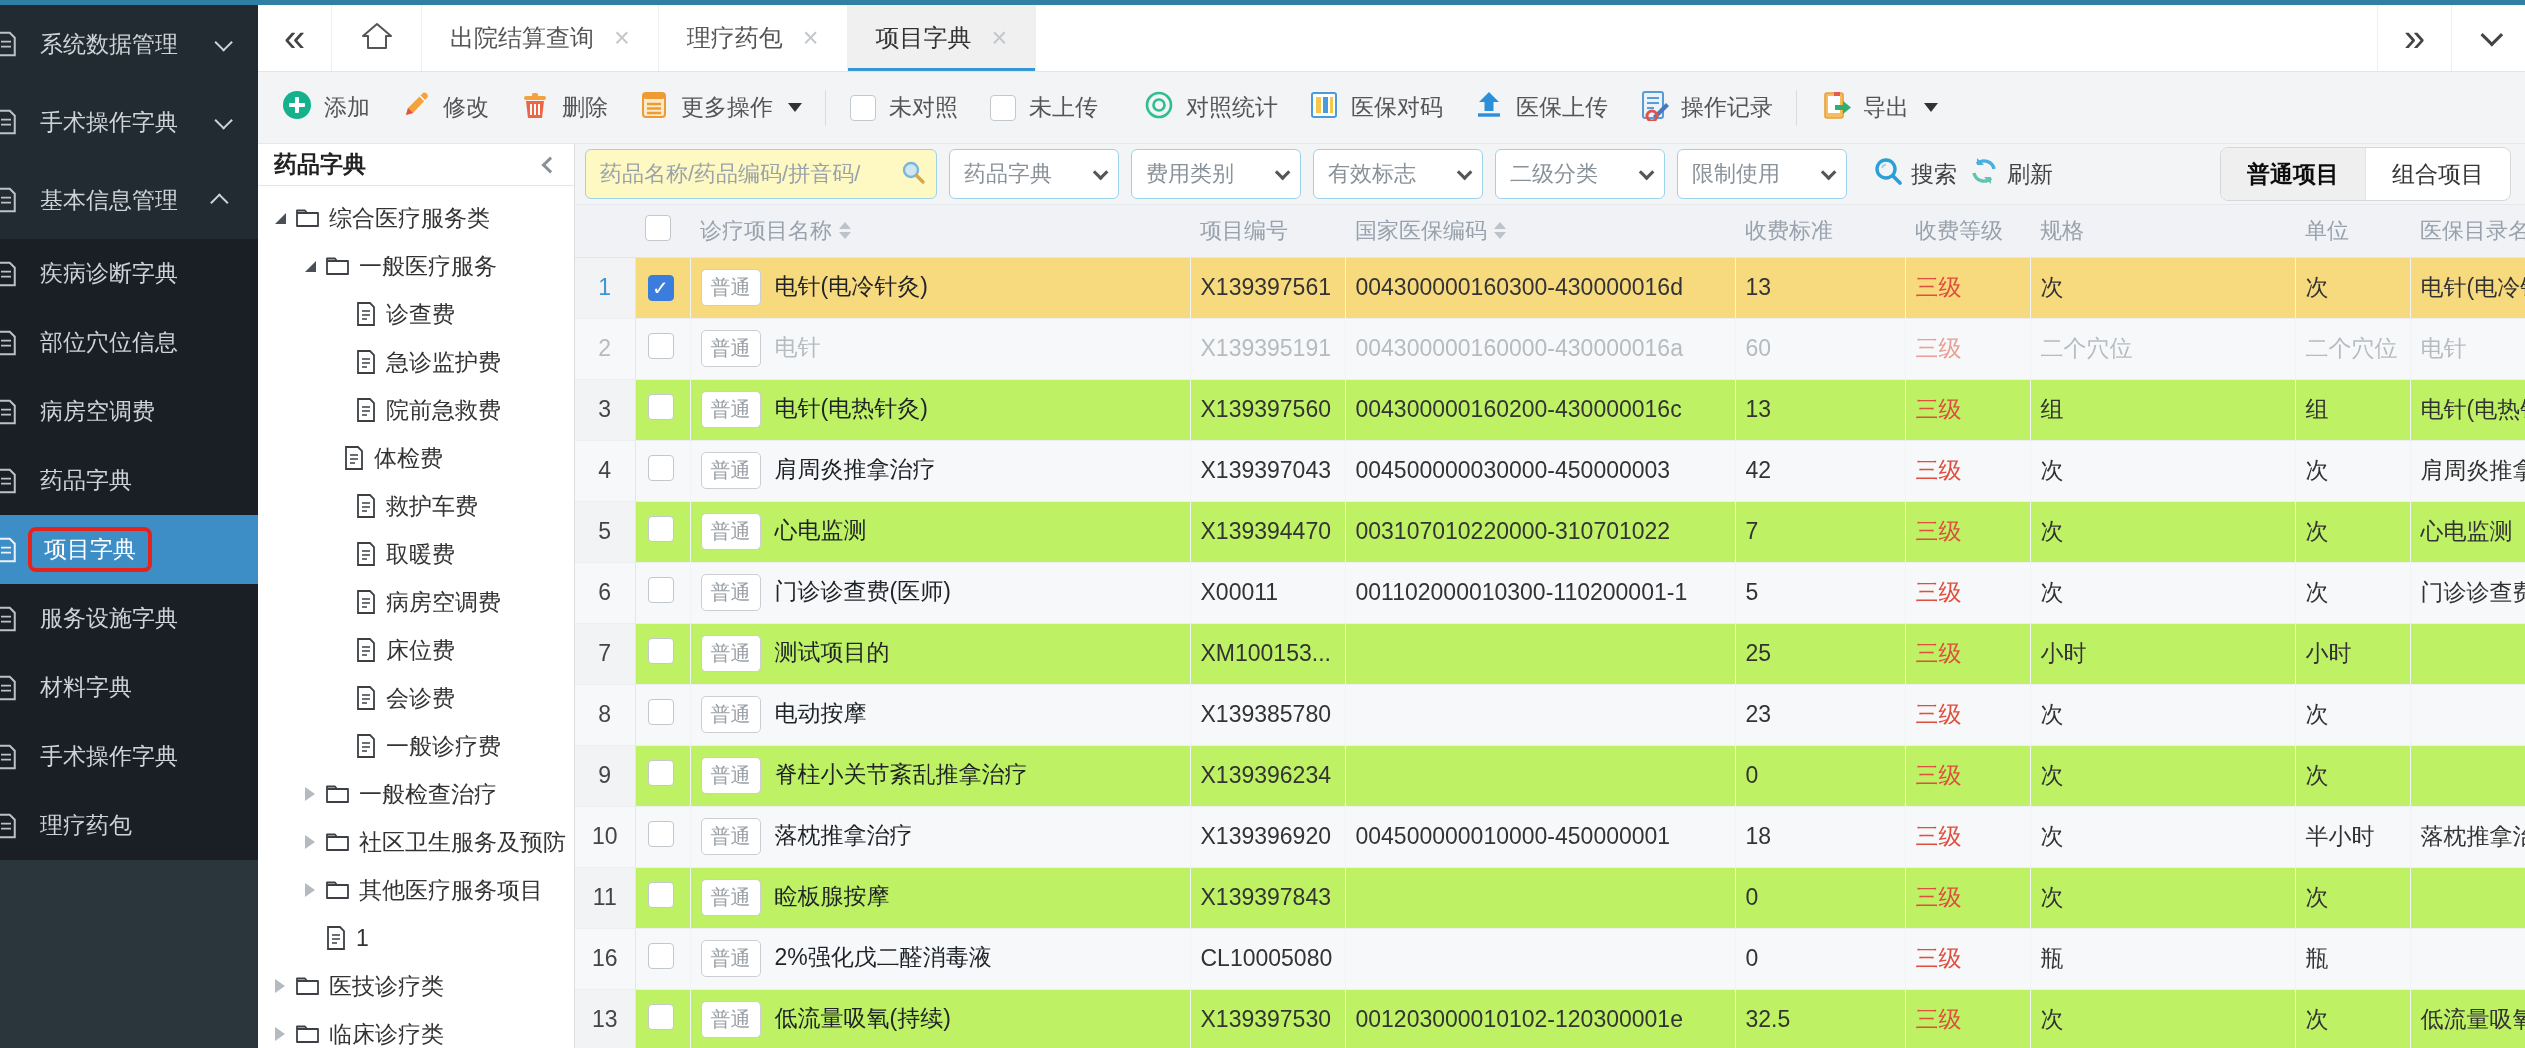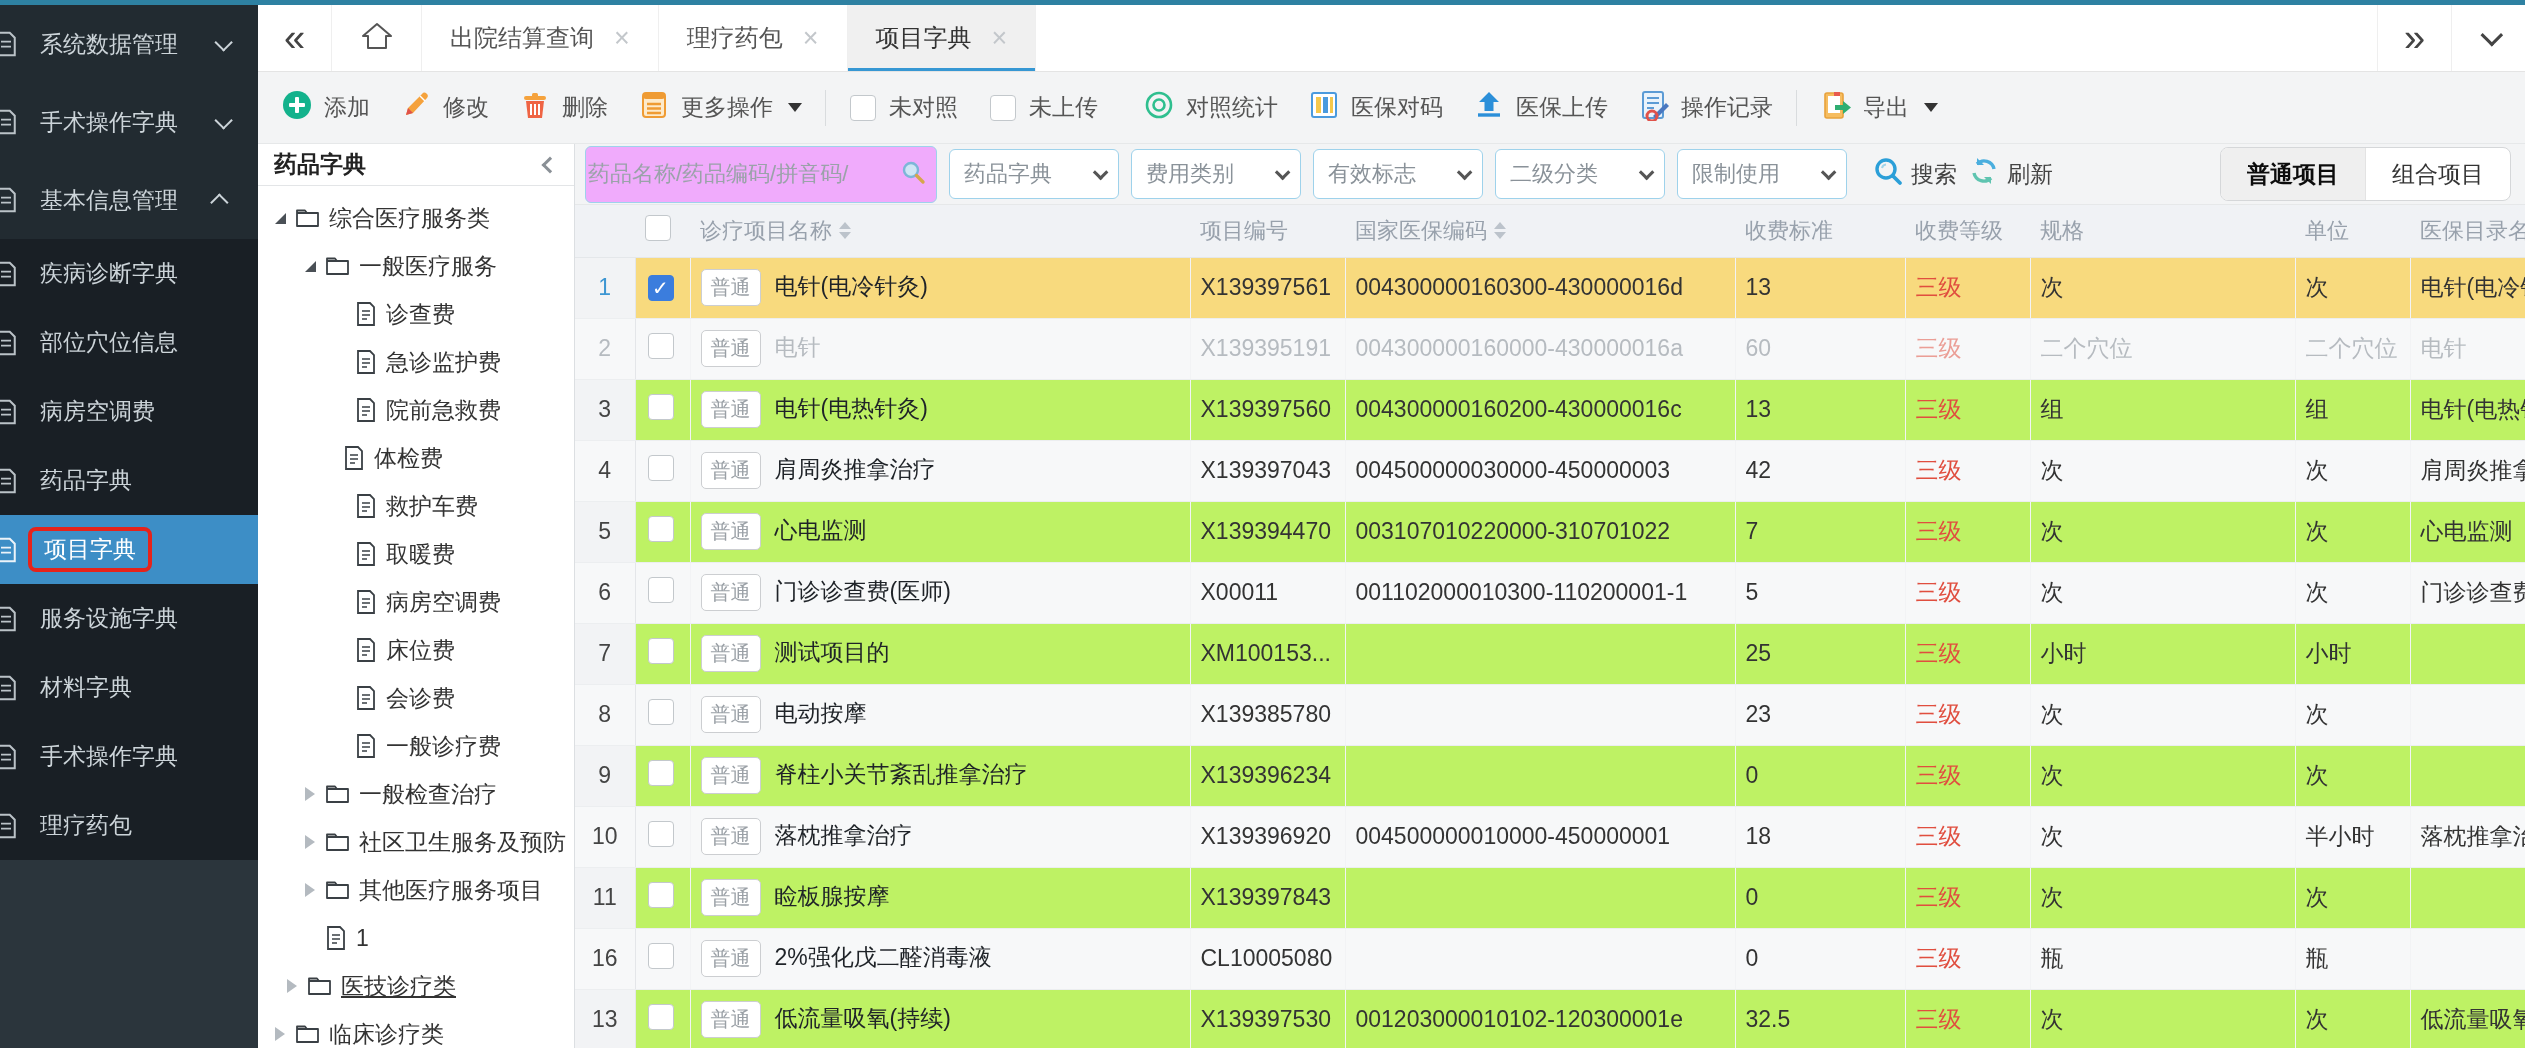--- a/index.html
+++ b/index.html
@@ -59,21 +59,21 @@
   .tarrow { width:24px; flex:none; display:flex; align-items:center; justify-content:center; }
   .arr-exp { width:0; height:0; border-bottom:11px solid #4a5056; border-left:11px solid transparent; }
   .arr-col { width:0; height:0; border-top:7px solid transparent; border-bottom:7px solid transparent; border-left:10px solid #b4bac0; }
   .ticon { margin:0 8px 0 2px; flex:none; display:flex; }
   .tlabel { overflow:hidden; }
 
   .right-panel { flex:1; display:flex; flex-direction:column; min-width:0; }
 
   
   .filterbar { height:61px; flex:none; background:#f3f4f5; border-bottom:1px solid #e6e8e9; display:flex; align-items:center; padding:0 14px 0 10px; gap:12px; }
-  .finput { width:352px; height:57px; background:#f0abfc; border:1px solid #9ed2eb; border-radius:6px; display:flex; align-items:center; padding:0 10px 0 0; flex:none; }
+  .finput { width:352px; height:50px; background:#fef9c3; border:1px solid #9ed2eb; border-radius:6px; display:flex; align-items:center; padding:0 10px 0 12px; flex:none; }
   .finput input { border:none; outline:none; flex:1; min-width:0; font-size:22px; color:#555; font-family:inherit; background:transparent; }
   .finput input::placeholder { color:#9aa2a9; }
   .fselect { width:170px; height:50px; background:#fff; border:1px solid #9ed2eb; border-radius:6px; display:flex; align-items:center; justify-content:space-between; padding:0 14px; font-size:22px; color:#8a9299; cursor:pointer; flex:none; }
   .fsel-chev { width:11px; height:11px; border-right:3px solid #555; border-bottom:3px solid #555; transform:rotate(45deg) translateY(-3px); }
   .flink { display:flex; align-items:center; gap:8px; font-size:23px; color:#444; cursor:pointer; white-space:nowrap; }
   .flink svg { width:30px; height:30px; }
   .toggle-group { margin-left:auto; display:flex; height:54px; border:1px solid #d5d7d9; border-radius:8px; overflow:hidden; background:#fff; flex:none; }
   .tgl { padding:0 26px; display:flex; align-items:center; font-size:23px; color:#333; cursor:pointer; }
   .tgl.first { border-right:1px solid #e3e3e3; }
   .tgl.active { background:#efefef; color:#0c0c0c; font-weight:bold; }
@@ -488,21 +488,21 @@
             <div class="tnode" style="padding-left: 40px;">
               <span class="tarrow"></span>
               <span class="ticon">
                 <svg width="24" height="26" viewBox="0 0 24 26">
                   <path d="M4 2 h12 l4 4 v18 h-16 z" fill="none" stroke="#3a4045" stroke-width="1.8"></path>
                   <path d="M8 10 h8 M8 14 h8 M8 18 h5" stroke="#3a4045" stroke-width="1.5"></path>
                 </svg>
               </span>
               <span class="tlabel">1</span>
             </div>
-            <div class="tnode" style="padding-left: 22px; text-decoration: underline;">
+            <div class="tnode" style="padding-left: 10px;">
               <span class="tarrow">
                 <i class="arr-col"></i>
               </span>
               <span class="ticon">
                 <svg width="27" height="27" viewBox="0 0 27 27">
                   <path d="M3 8 V21 H24 V8 H13 L11 5.5 H3 Z M3 8 H24" fill="none" stroke="#3a4045" stroke-width="1.8" stroke-linejoin="round"></path>
                 </svg>
               </span>
               <span class="tlabel">医技诊疗类</span>
             </div>

